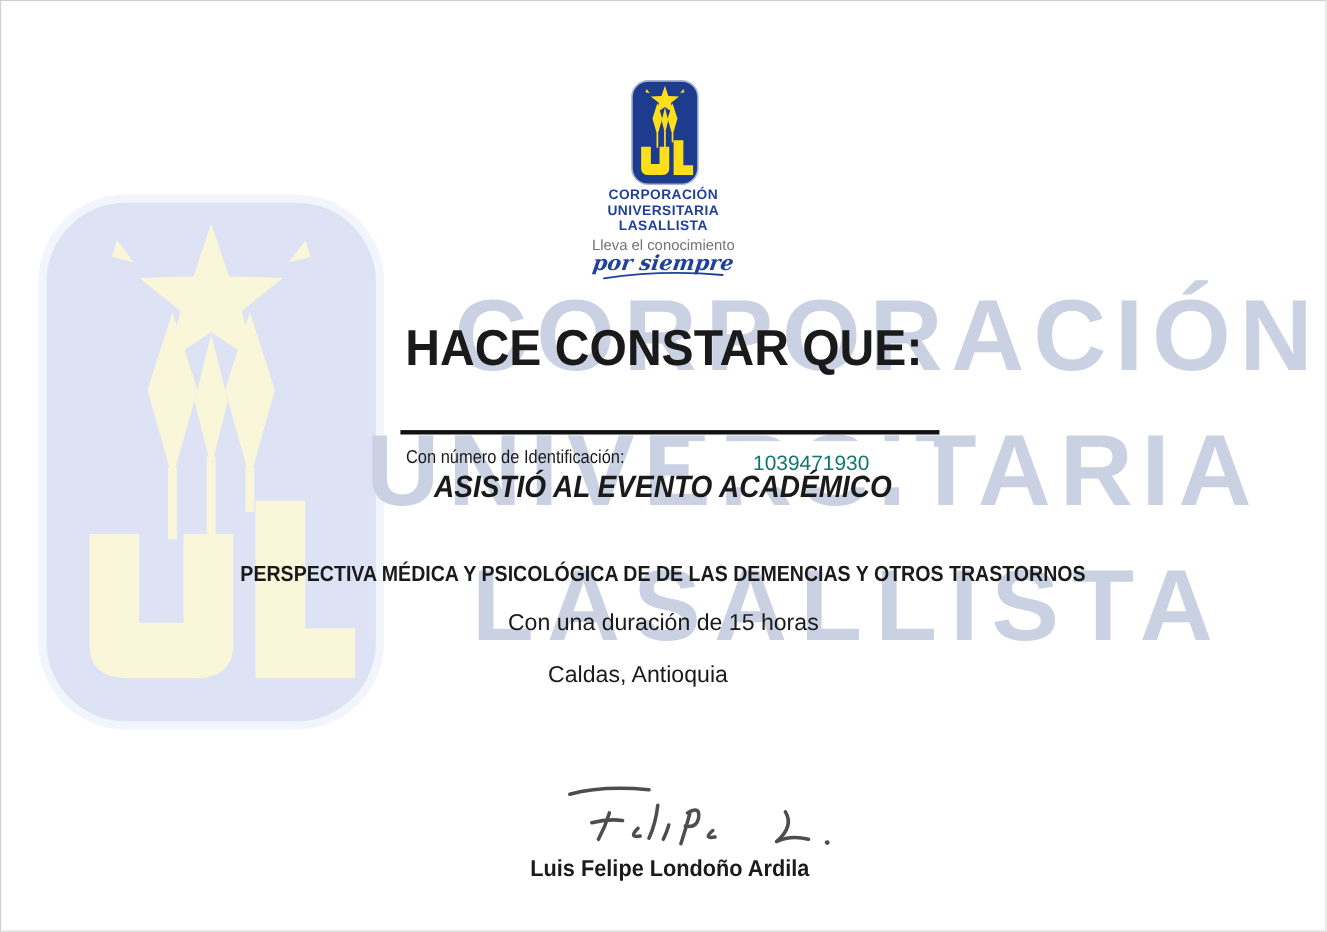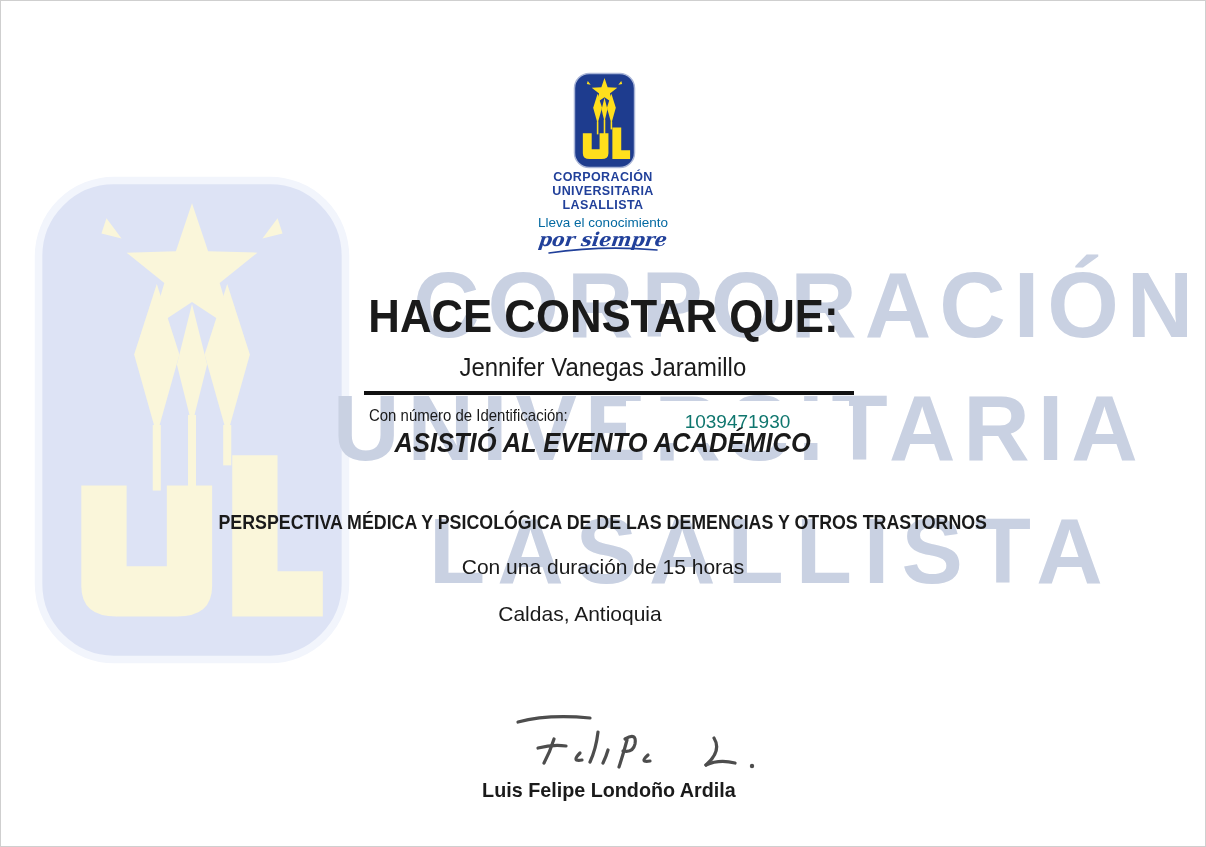--- a/index.html
+++ b/index.html
@@ -22,21 +22,21 @@
   .name-cover { left:440px; top:344px; width:408px; height:45px; }
   .id-cover   { left:625px; top:400px; width:223px; height:42px; }
   
   .z { position:absolute; z-index:3; }
   .center { left:0; right:0; text-align:center; }
   .cond { display:inline-block; white-space:nowrap; }
   
   .logo-shield { position:absolute; left:572px; top:71px; width:63px; height:97px; z-index:3; }
   .org-lines { top:169px; font-weight:bold; font-size:12.5px; line-height:14px;
                letter-spacing:0.4px; color:#21409a; }
-  .tagline   { top:214px; font-size:13.5px; color:#0369a1; }
+  .tagline   { top:214px; font-size:13.5px; color:#737373; }
   .tagline-script { top:227px; color:#21409a; }
   .tagline-script .script {
     display:inline-block; font-family:"DejaVu Serif", serif;
     font-style:italic; font-weight:bold; font-size:19px; transform:skewX(-8deg);
   }
   .flourish { display:block; margin:-3px auto 0 auto; }
   
   .heading { top:288px; font-size:46px; font-weight:bold; }
   .heading .cond { transform:scaleX(0.95); }
   .name { top:351px; font-size:26px; }
@@ -117,23 +117,20 @@
     <span class="script">por siempre</span>
     <svg class="flourish" width="112" height="8" viewBox="0 0 112 8">
       <path d="M2,6 Q56,-2 110,3" stroke="#21409a" stroke-width="1.6" fill="none" stroke-linecap="round"></path>
     </svg>
   </div>
 
   <div class="z center heading">
     <span class="cond">HACE CONSTAR QUE:</span>
   </div>
 
-  <div class="z center name">
-    <span class="cond">Jennifer Vanegas Jaramillo</span>
-  </div>
   <div class="rule"></div>
 
   <div class="z id-label">
     <span class="cond">Con número de Identificación:</span>
   </div>
   <div class="z id-number">1039471930</div>
 
   <div class="z center asistio">
     <span class="cond">ASISTIÓ AL EVENTO ACADÉMICO</span>
   </div>

